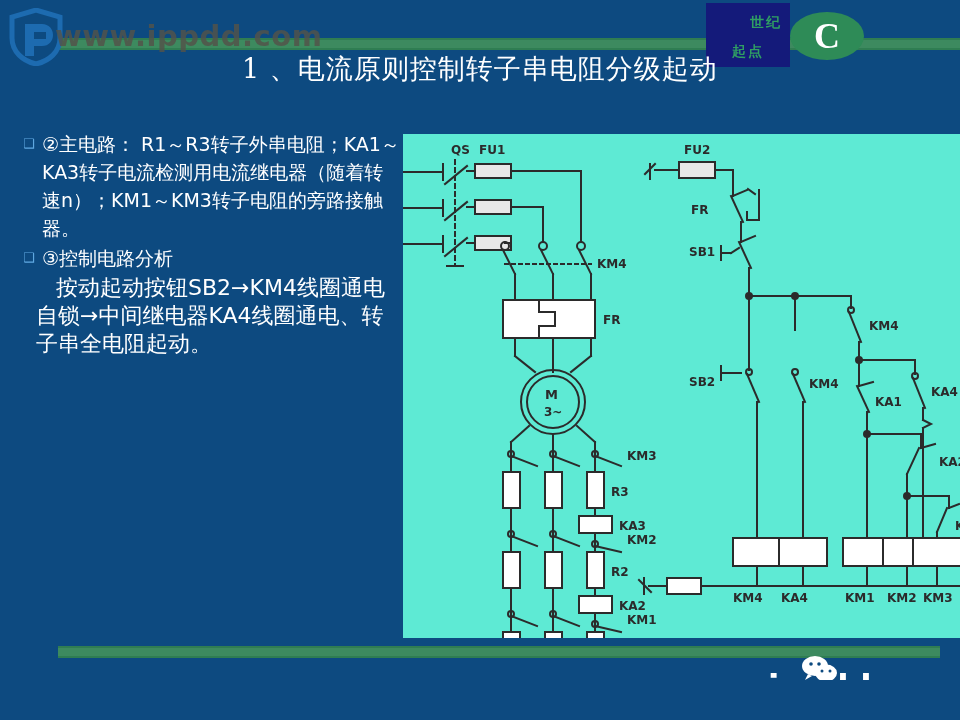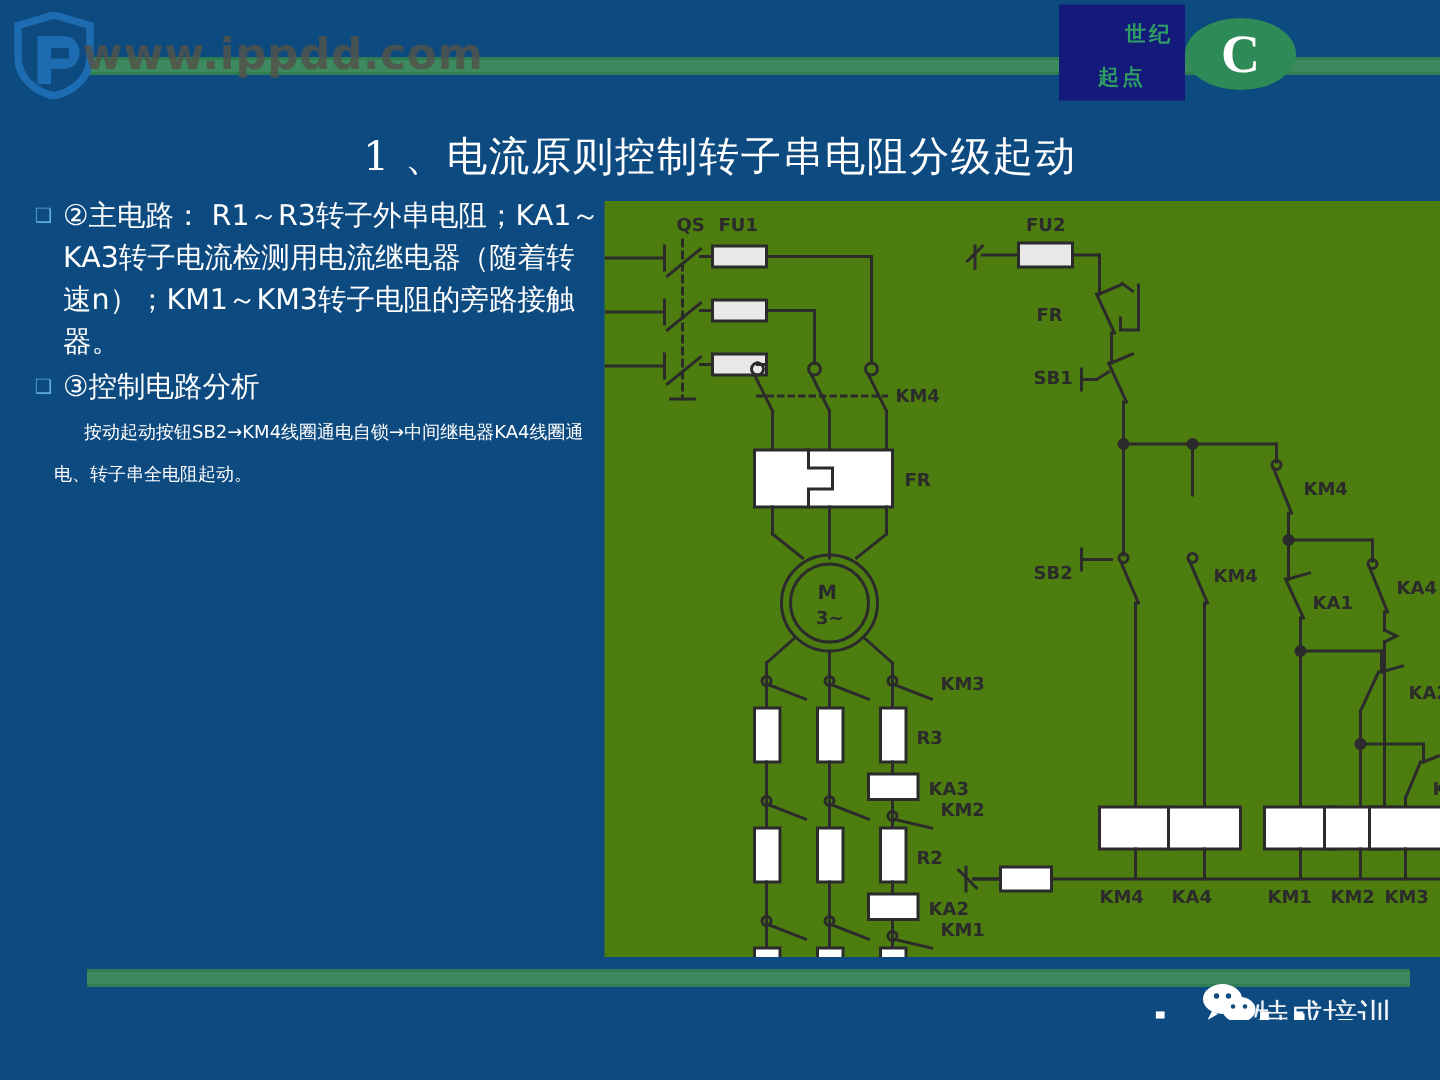--- a/index.html
+++ b/index.html
@@ -84,21 +84,20 @@
   .slide-title {
     position: absolute;
     left: 0; right: 0; top: 52px;
     text-align: center;
     color: #ffffff;
     font-size: 27px;
     line-height: 34px;
     font-family: "DejaVu Serif", serif;
     letter-spacing: 1px;
     white-space: nowrap;
-    margin-top: 36px;
   }
 
   
   .textcol {
     position: absolute;
     left: 10px; top: 130px;
     width: 390px;
   }
   .bullet-row {
     display: flex;
@@ -115,34 +114,34 @@
   }
   .bullet-body {
     flex: 1 1 auto;
     color: #ffffff;
     font-size: 19px;
     line-height: 28px;
     font-family: "DejaVu Sans", sans-serif;
   }
   .para {
     color: #ffffff;
-    font-size: 12px;
+    font-size: 22px;
     line-height: 28px;
     margin-left: 26px;
     text-indent: 20px;
     font-family: "DejaVu Sans", sans-serif;
     margin-top: 2px;
   }
 
   
   .diagram {
     position: absolute;
     left: 403px; top: 134px;
     width: 557px; height: 504px;
-    background: #4d7c0f;
+    background: #5eead4;
     overflow: hidden;
   }
   .diagram svg { display: block; }
 
   
   .hdr-rule.bot { top: 646px; left: 58px; right: 20px; }
   .footer-box {
     position: absolute;
     left: 288px; top: 654px;
     width: 406px; height: 40px;
@@ -493,15 +492,14 @@
       <circle cx="11" cy="9" r="1.8" fill="#0d4a80"></circle>
       <circle cx="19" cy="9" r="1.8" fill="#0d4a80"></circle>
       <ellipse cx="26" cy="18" rx="11" ry="8.5" fill="#ffffff"></ellipse>
       <path d="M32 25 L35 29 L29 26 Z" fill="#ffffff"></path>
       <circle cx="22" cy="16" r="1.5" fill="#0d4a80"></circle>
       <circle cx="30" cy="16" r="1.5" fill="#0d4a80"></circle>
     </svg>
   </div>
 
   <div class="wm-bot">www.ippdd.com</div>
-  <div class="wm-cn">特成培训</div>
 
 </div>
 
 </body></html>

